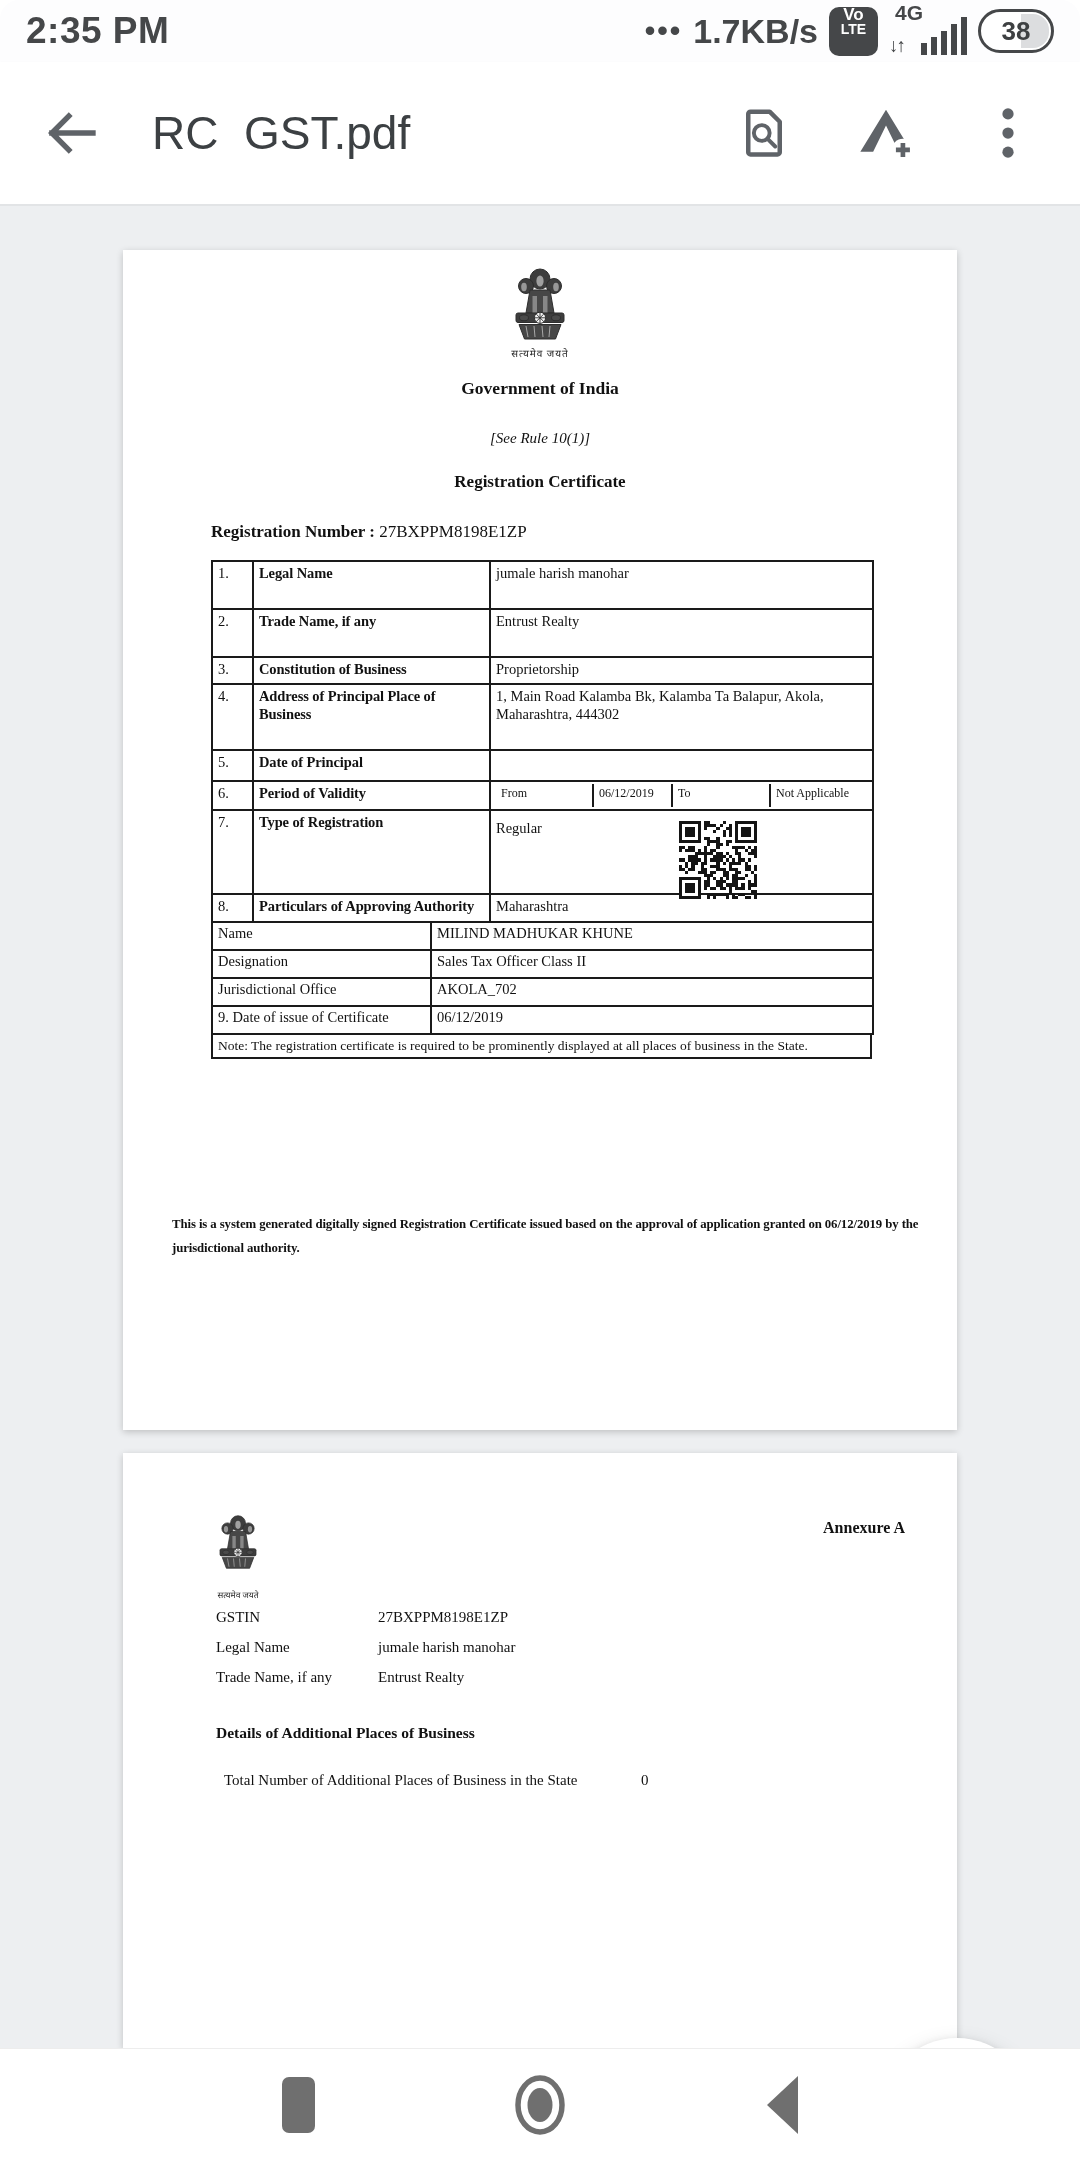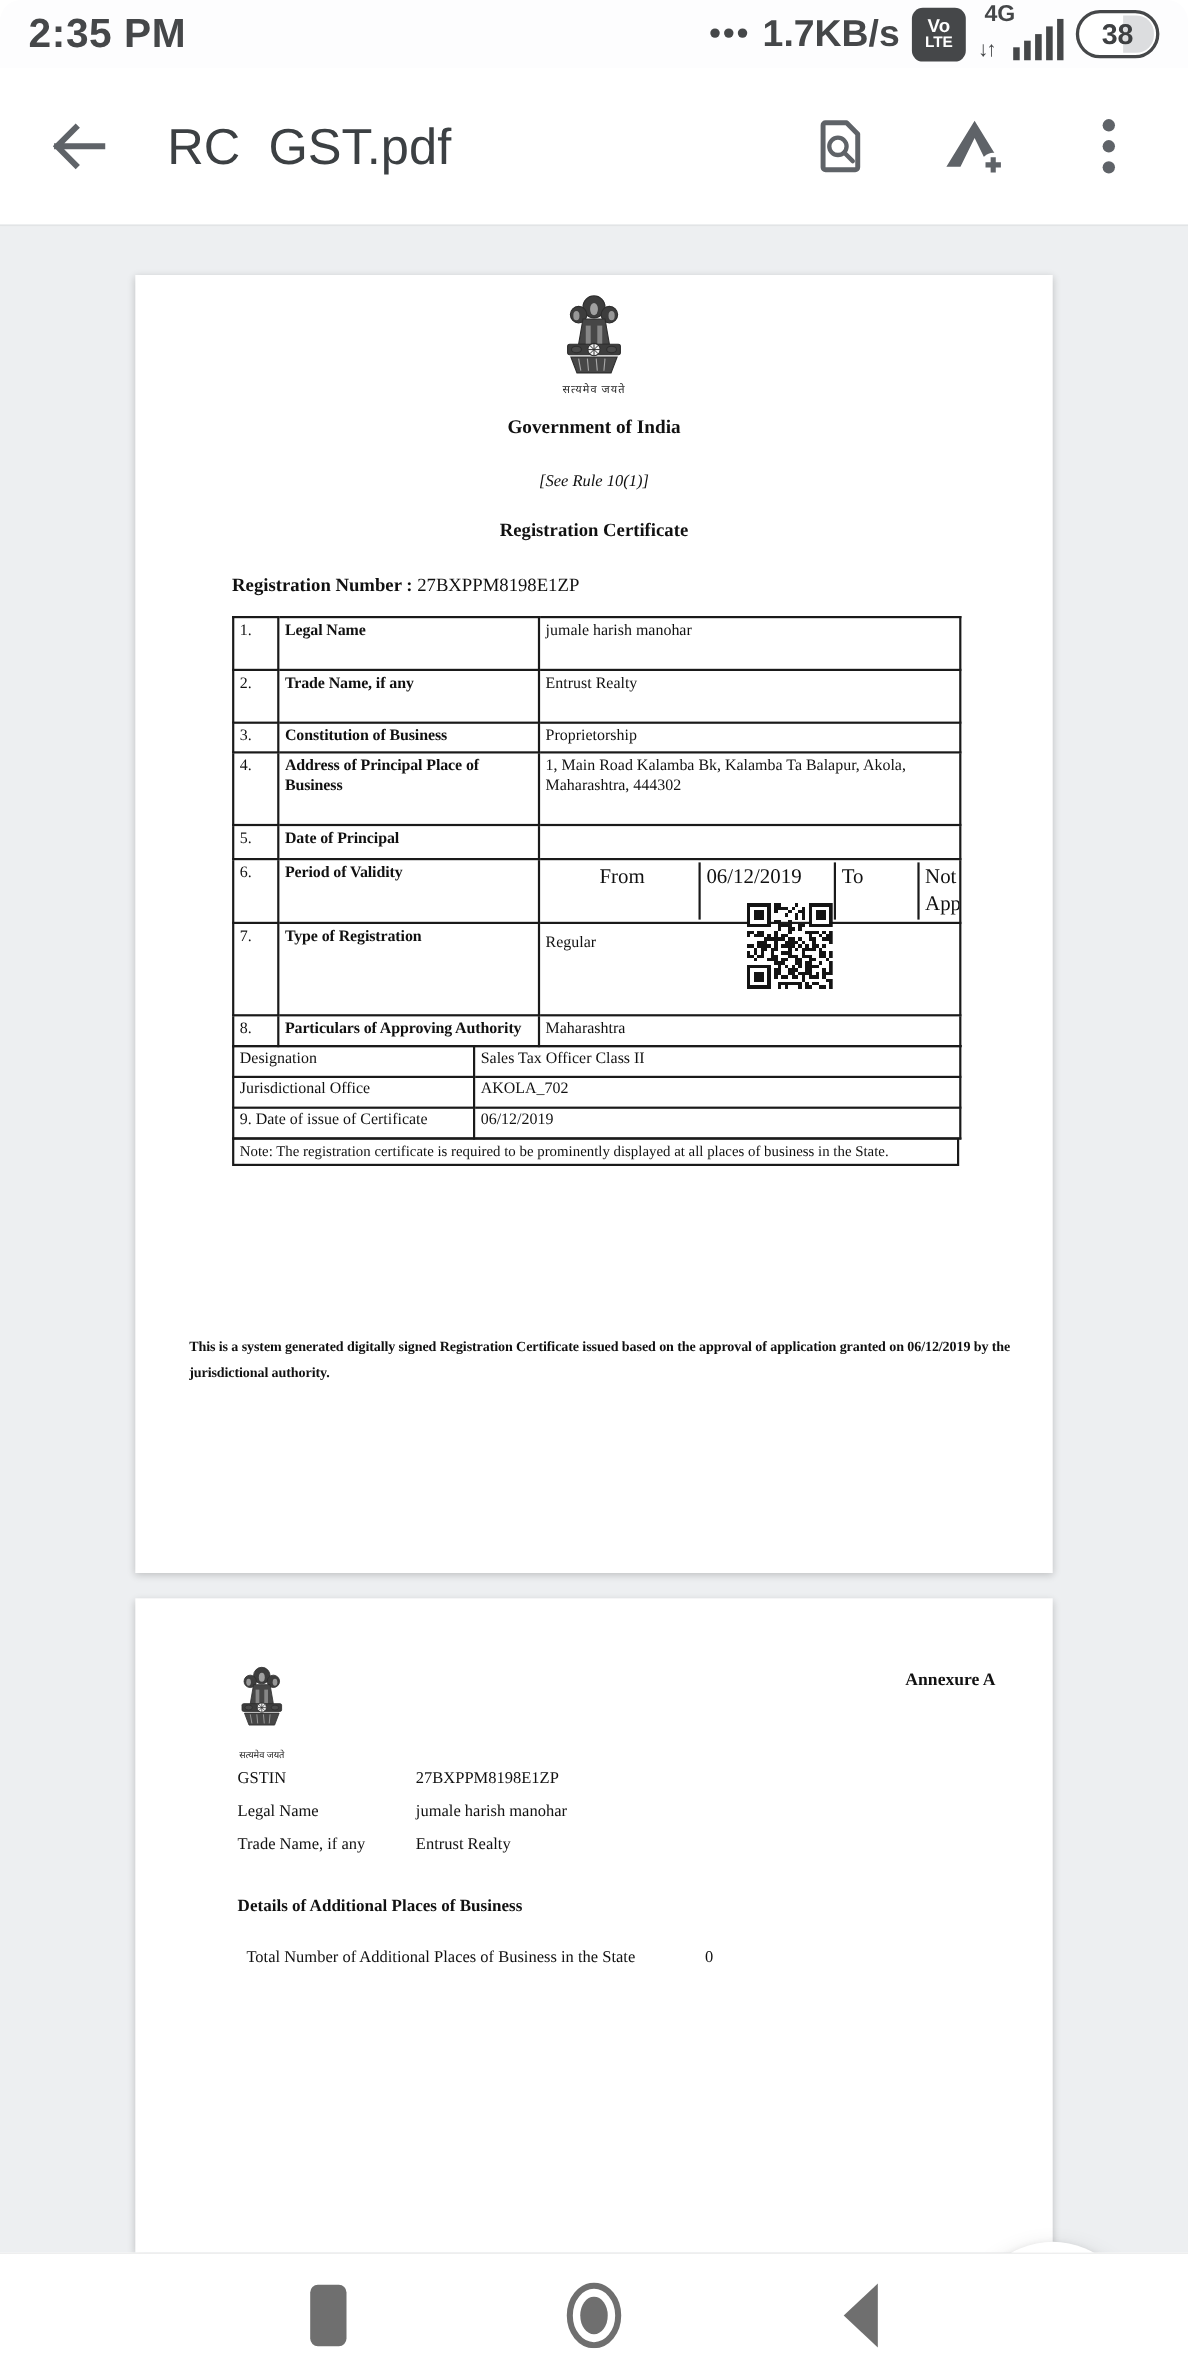--- a/index.html
+++ b/index.html
@@ -10,21 +10,21 @@
   }
   
   .status-bar { position:absolute; left:0; top:0; width:1080px; height:62px;
     background:#fdfdfe; display:flex; align-items:center; justify-content:space-between;
     padding:0 26px; }
   .sb-time { font-size:37px; font-weight:700; color:#454749; letter-spacing:.5px; }
   .sb-right { display:flex; align-items:center; gap:11px; }
   .sb-dots { font-size:30px; font-weight:700; letter-spacing:2px; color:#454749; line-height:62px; }
   .sb-speed { font-size:34px; font-weight:700; color:#454749; }
   .volte { width:49px; height:49px; background:#454749; border-radius:10px; color:#fff;
-    display:flex; flex-direction:column; align-items:center; justify-content:center;
+    display:flex; flex-direction:column; align-items:center; 
     font-weight:700; line-height:.95; }
   .volte span:first-child { font-size:17px; }
   .volte span:last-child  { font-size:14px; }
   .signal { position:relative; width:78px; height:52px; }
   .sig-4g { position:absolute; left:6px; top:-4px; font-size:21px; font-weight:700; color:#454749; }
   .sig-arrows { position:absolute; left:0px; bottom:0px; font-size:19px; font-weight:700; color:#454749; letter-spacing:-2px; }
   .sig-bars { position:absolute; right:0; bottom:2px; }
   .battery { position:relative; width:76px; height:44px; border:3.5px solid #454749;
     border-radius:22px; background:#fff; overflow:hidden; }
   .bat-fill { position:absolute; right:2px; top:2px; bottom:2px; width:28px;
@@ -60,21 +60,21 @@
   table.gst { border-collapse:collapse; width:661px; table-layout:fixed; }
   table.gst td { border:2px solid #1a1a1a; vertical-align:top; padding:2px 5px;
     font-size:14.5px; line-height:1.25; overflow:hidden; }
   td.num { font-size:13.5px; padding-left:9px; }
   td.lbl { font-weight:700; font-size:13.5px; letter-spacing:-.1px; }
   tr.r1 td { height:48px; } tr.r2 td { height:48px; } tr.r3 td { height:27px; }
   tr.r4 td { height:66px; } tr.r5 td { height:31px; } tr.r6 td { height:29px; }
   tr.r7 td { height:84px; } tr.r8 td { height:28px; }
   td.period-cell { padding:0; }
   .period { display:flex; height:100%; }
-  .period > div { padding:2px 5px; font-size:19px;margin-left:44px; }
+  .period > div { padding:2px 5px; font-size:12px; }
   .period > div + div { border-left:2px solid #1a1a1a; }
   .pc1 { width:96px; } .pc2 { width:79px; } .pc3 { width:98px; } .pc4 { flex:1; }
   .sig-box { width:661px; height:96px; border:2px solid #1a1a1a; margin-top:-2px;
     font-size:14.5px; padding:2px 5px; }
   table.officer { border-collapse:collapse; width:661px; table-layout:fixed; margin-top:-2px; }
   table.officer td { border:2px solid #1a1a1a; padding:2px 5px; font-size:14.5px; height:28px;
     vertical-align:top; }
   .note-box { width:661px; border:2px solid #1a1a1a; margin-top:-2px; font-size:13.5px;
     padding:3px 5px; white-space:nowrap; }
   .qr { position:absolute; left:556px; top:570px; width:78px; height:80px; }
@@ -277,20 +277,24 @@
         </tbody>
           </table>
 
 
         <table class="officer">
           <colgroup>
               <col style="width:219px">
               <col style="width:442px">
             </colgroup>
           <tbody>
+              <tr>
+            <td>Name</td>
+            <td>MILIND MADHUKAR KHUNE</td>
+          </tr>
           <tr>
             <td>Designation</td>
             <td>Sales Tax Officer Class II</td>
           </tr>
           <tr>
             <td>Jurisdictional Office</td>
             <td>AKOLA_702</td>
           </tr>
           <tr>
             <td>9. Date of issue of Certificate</td>

